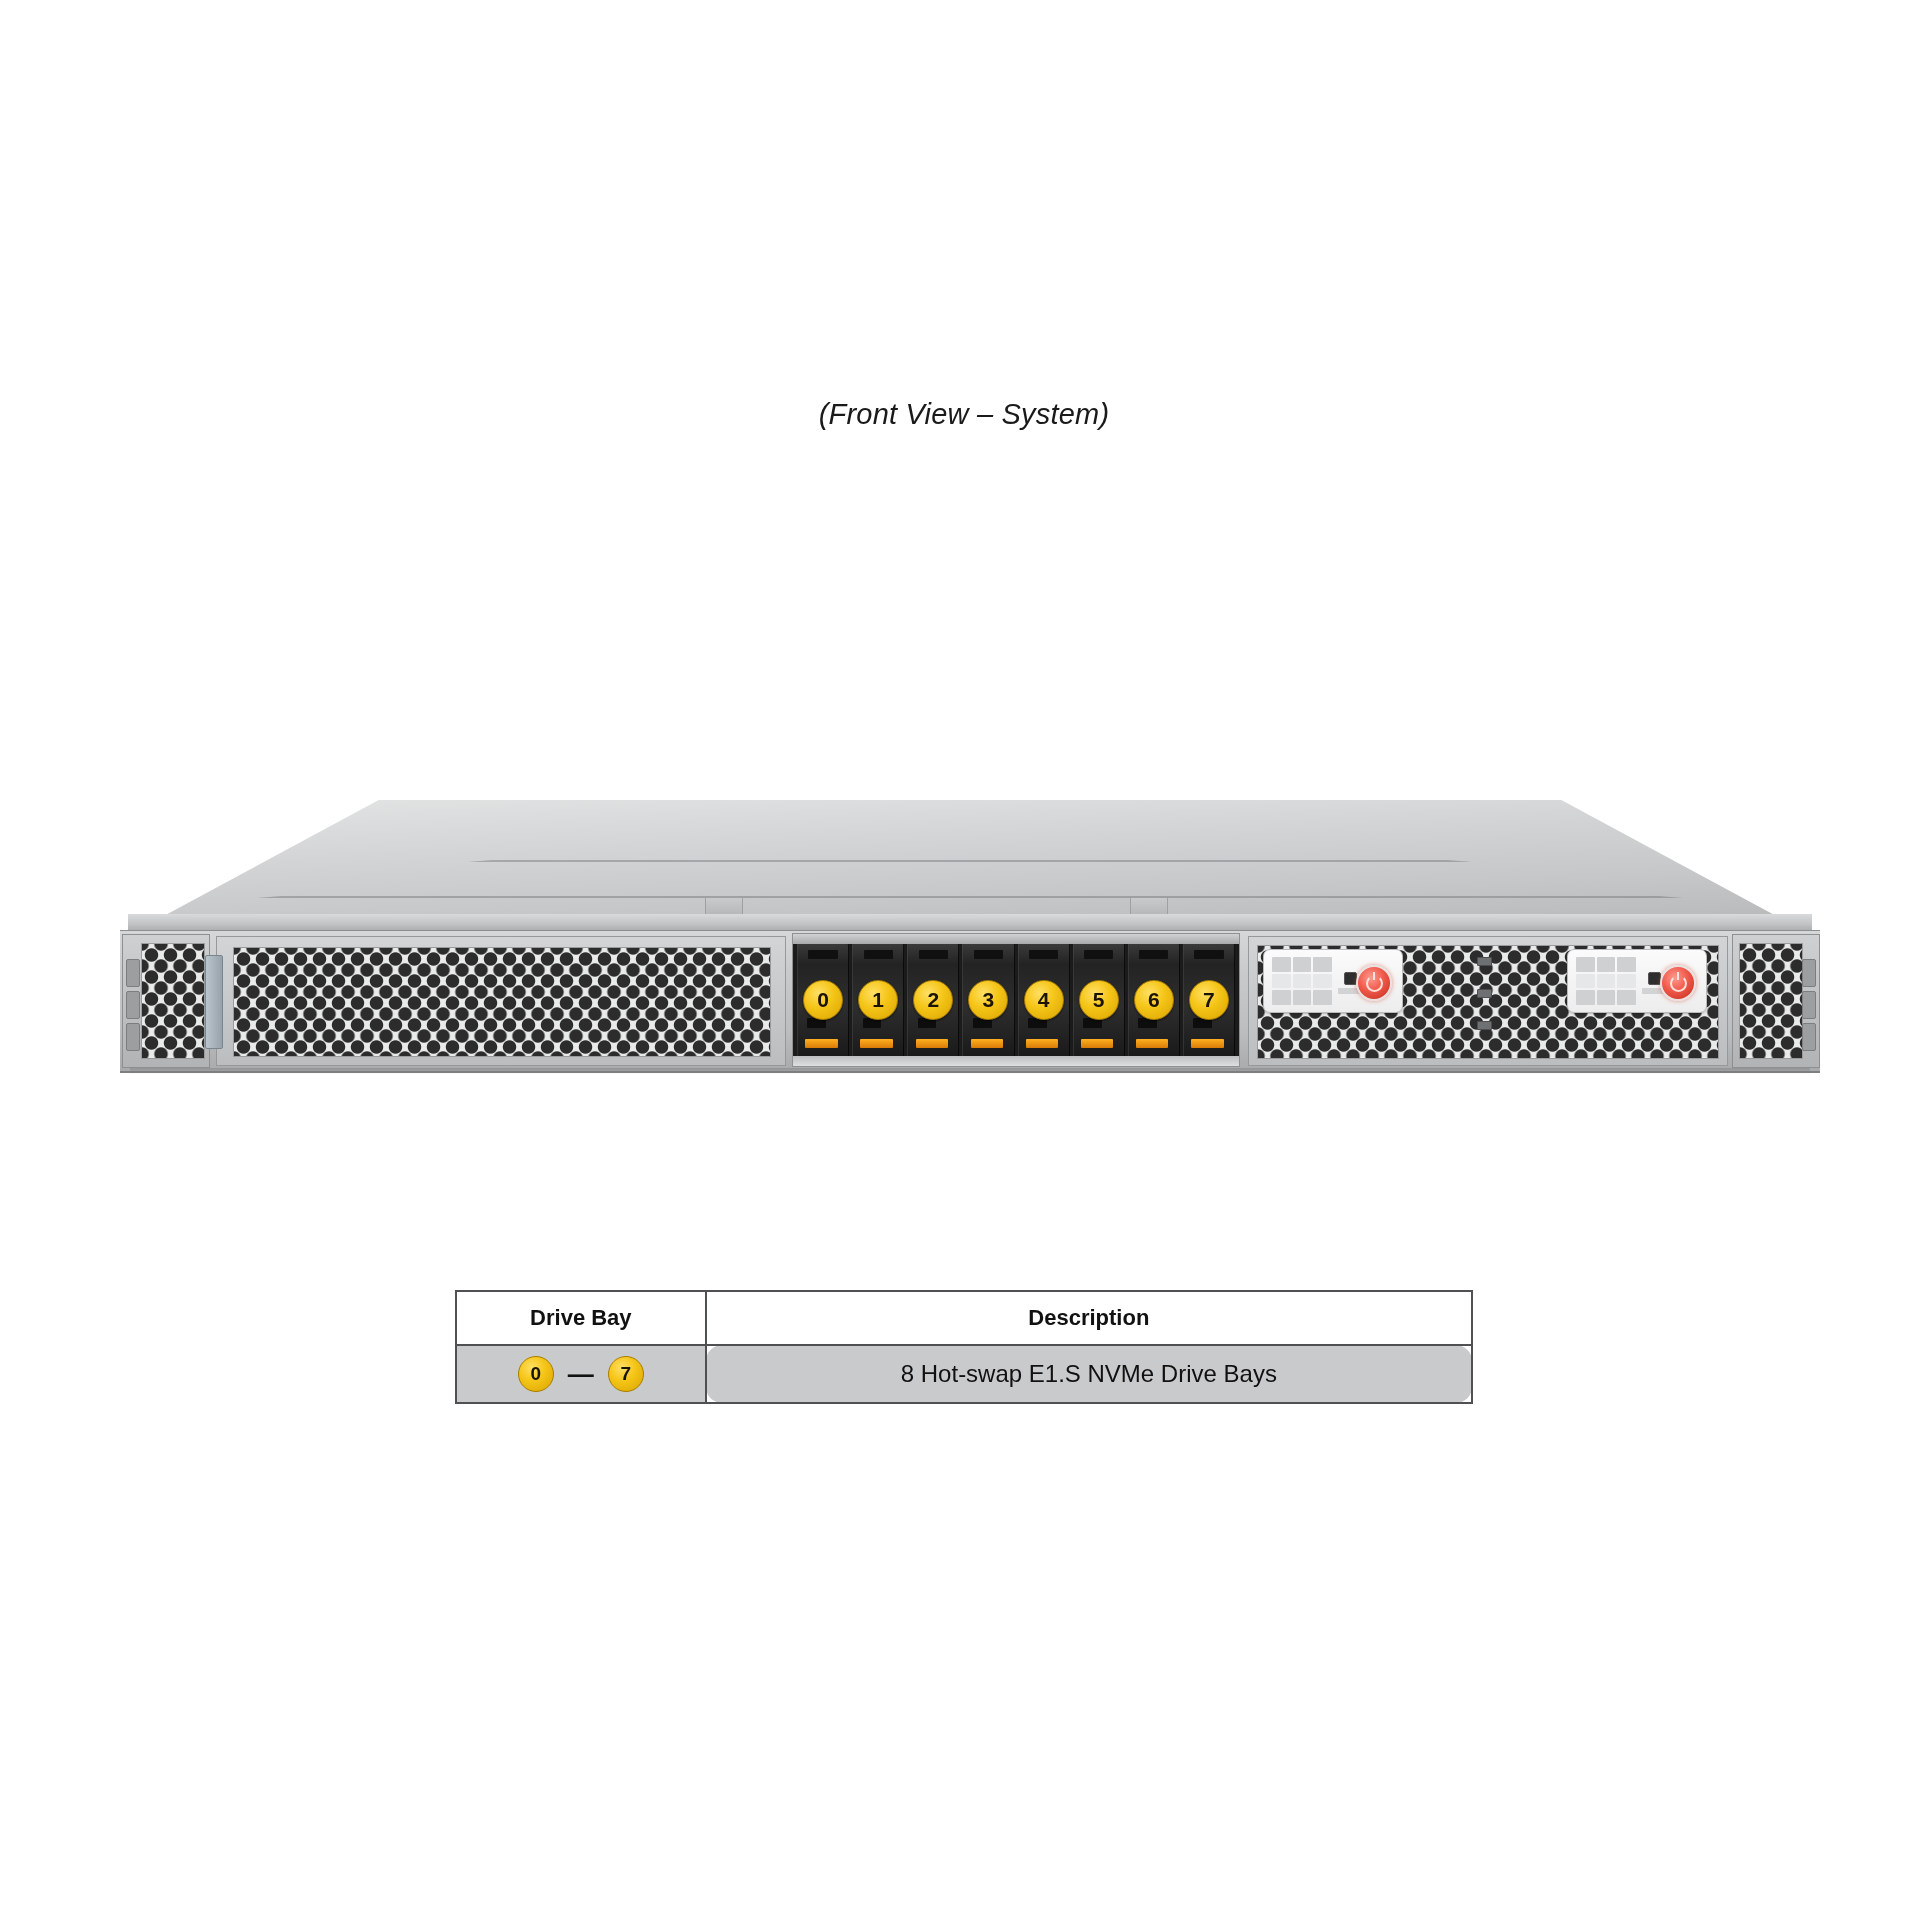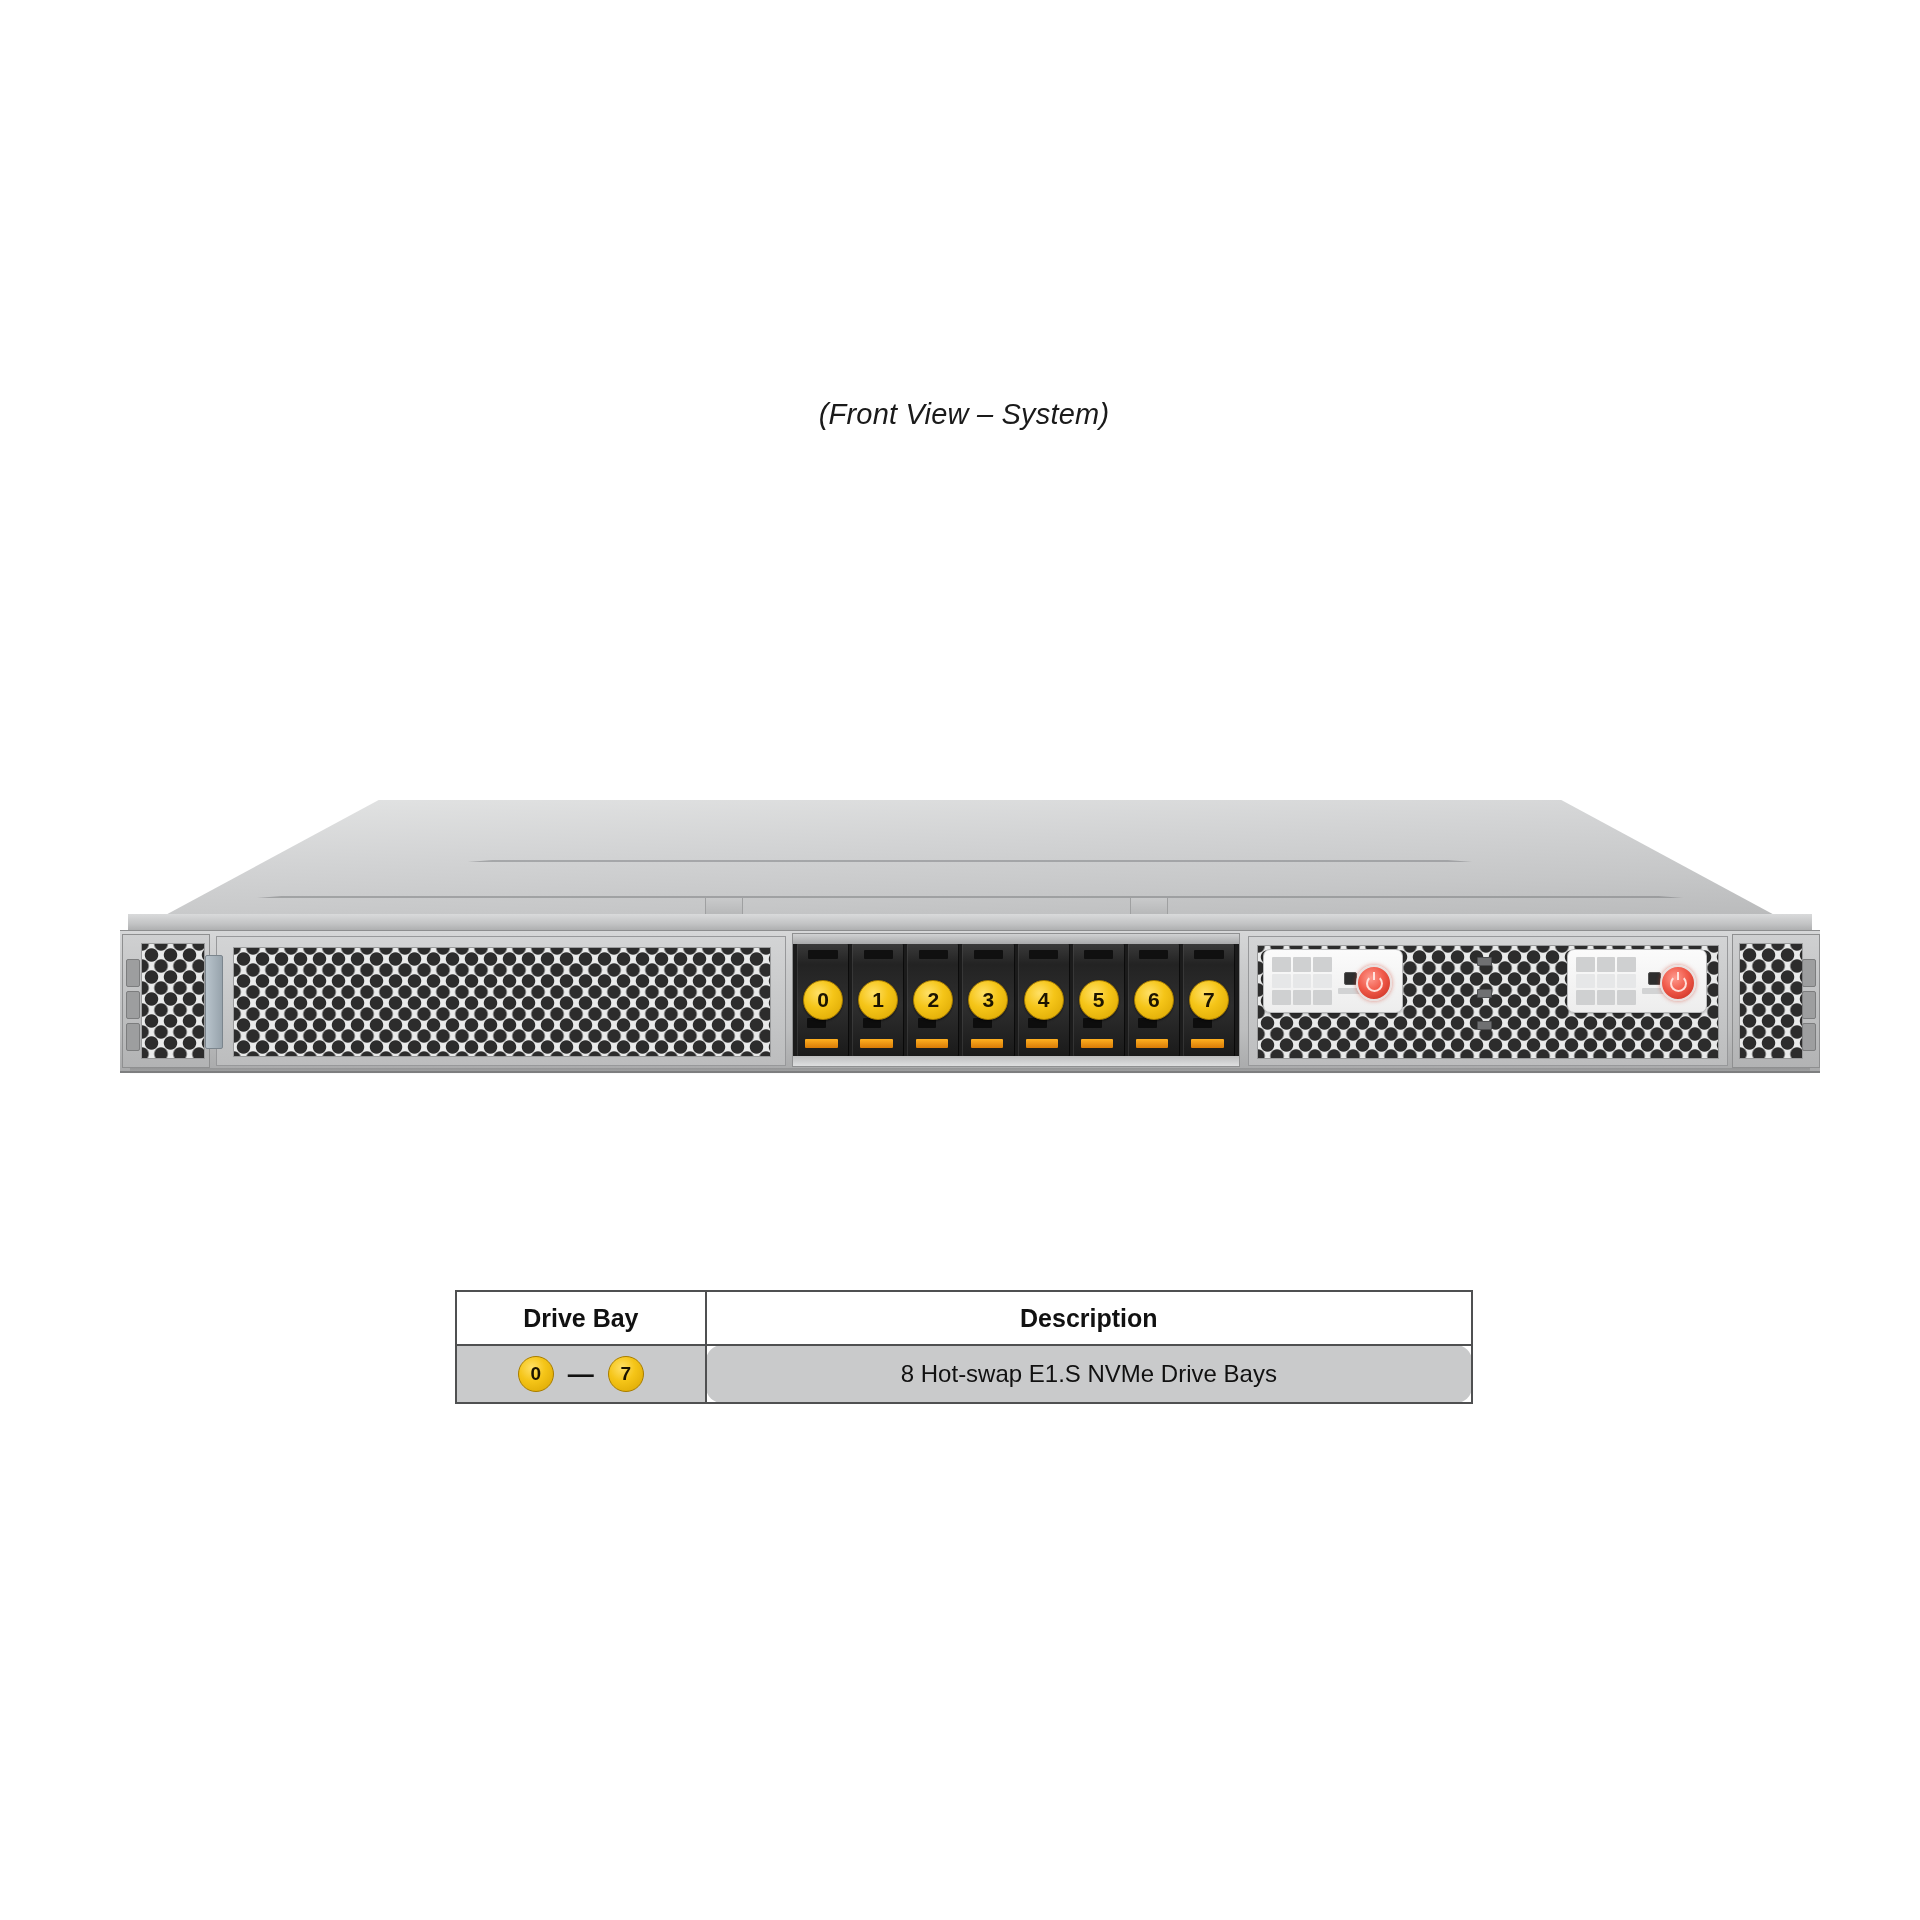--- a/index.html
+++ b/index.html
@@ -370,21 +370,21 @@
     font-family: "Liberation Sans", sans-serif;
   }
   #legend-table td, #legend-table th {
     border: 2px solid #4f5051;
     padding: 0;
   }
   .th-cell {
     height: 52px;
     background: #ffffff;
     text-align: center;
-    font-size: 25px;
+    font-size: 22px;
     font-weight: bold;
     color: #111111;
   }
   .td-bay {
     height: 56px;
     background: #c9cacb;
     text-align: center;
     vertical-align: middle;
   }
   .td-desc {

